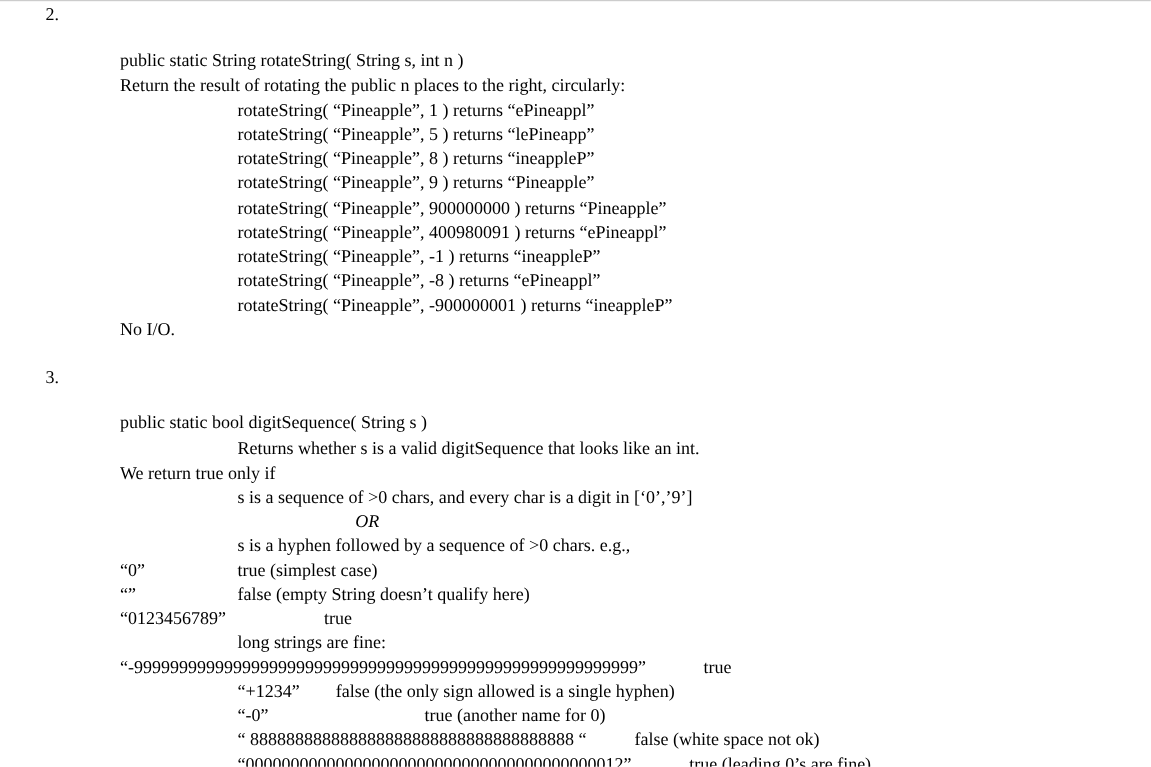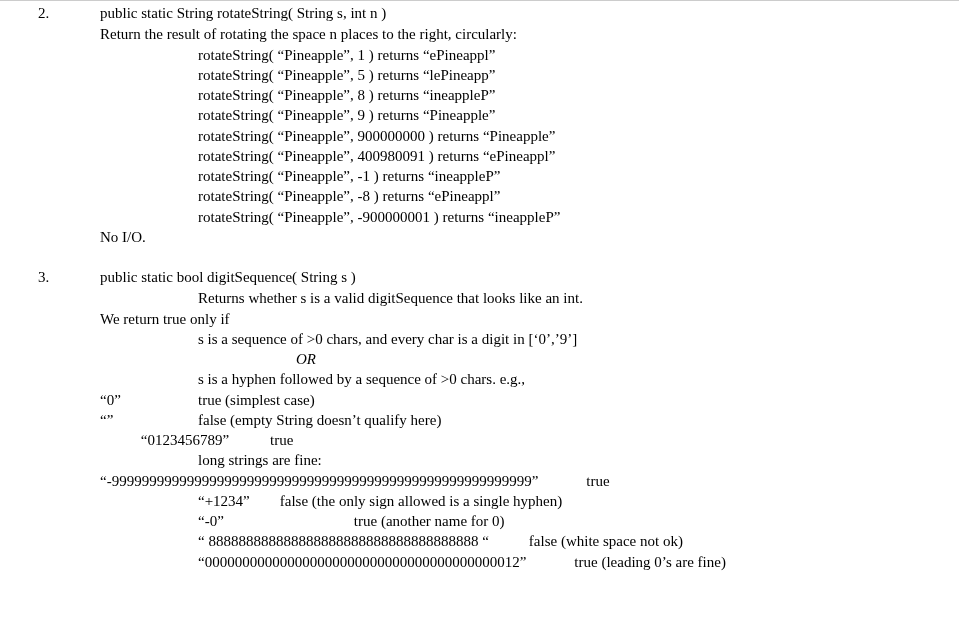--- a/index.html
+++ b/index.html
@@ -25,37 +25,37 @@
     .num-col {
       width: 100px;
       padding-left: 38px;
       flex-shrink: 0;
     }
     .content-col {
       flex: 1;
     }
     .signature {
       margin-bottom: 1px;
+      margin-top: 38px;
     }
     .indent1 {
       padding-left: 98px;
     }
     .indent-or {
       padding-left: 196px;
       font-style: italic;
     }
     .example-row {
       display: flex;
     }
     .ex-input {
       min-width: 98px;
     }
     .ex-wide {
       min-width: 170px;
-      text-align: center;
     }
     .inline-gap {
       display: inline-block;
       width: 40px;
     }
     .inline-gap-sm {
       display: inline-block;
       width: 30px;
     }
     .inline-gap-md {
@@ -67,21 +67,21 @@
       width: 100px;
     }
   </style>
 </head>
 <body>
 
 <div class="problem">
   <div class="num-col">2.</div>
   <div class="content-col">
     <div class="signature">public static String rotateString( String s, int n )</div>
-    <div>Return the result of rotating the space n places to the right, circularly:</div>
+    <div>Return the result of rotating the public n places to the right, circularly:</div>
     <div class="indent1">rotateString( “Pineapple”, 1 ) returns “ePineappl”</div>
     <div class="indent1">rotateString( “Pineapple”, 5 ) returns “lePineapp”</div>
     <div class="indent1">rotateString( “Pineapple”, 8 ) returns “ineappleP”</div>
     <div class="indent1">rotateString( “Pineapple”, 9 ) returns “Pineapple”</div>
     <div class="indent1">rotateString( “Pineapple”, 900000000 ) returns “Pineapple”</div>
     <div class="indent1">rotateString( “Pineapple”, 400980091 ) returns “ePineappl”</div>
     <div class="indent1">rotateString( “Pineapple”, -1 ) returns “ineappleP”</div>
     <div class="indent1">rotateString( “Pineapple”, -8 ) returns “ePineappl”</div>
     <div class="indent1">rotateString( “Pineapple”, -900000001 ) returns “ineappleP”</div>
     <div>No I/O.</div>

